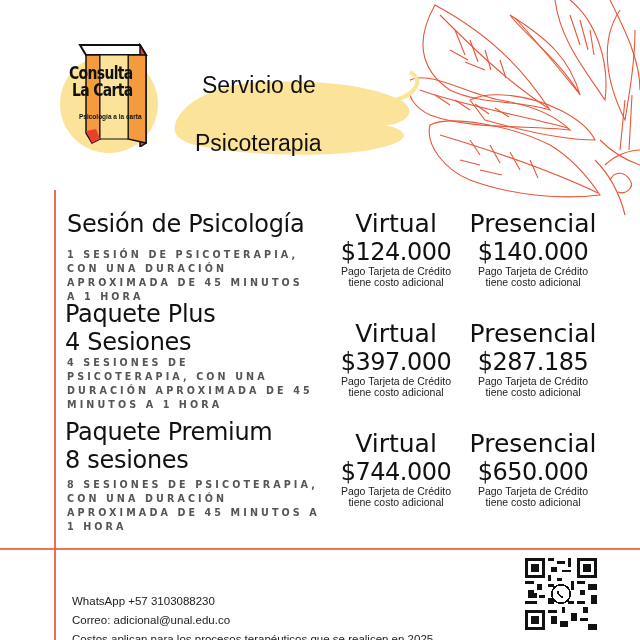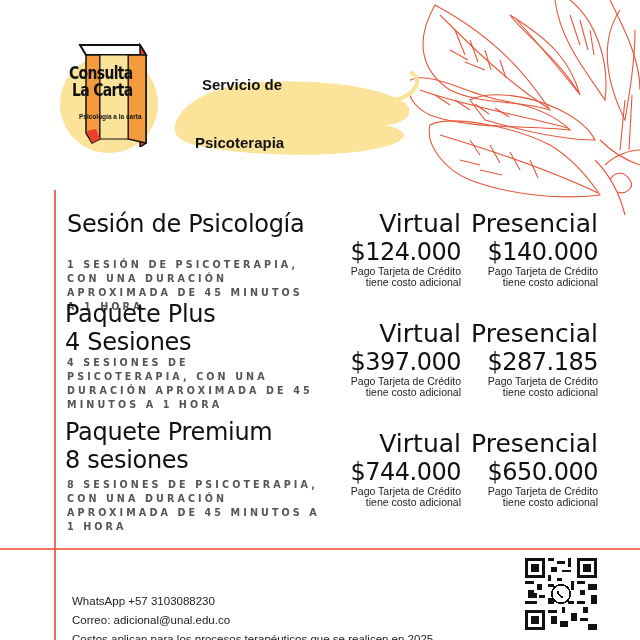--- a/index.html
+++ b/index.html
@@ -15,32 +15,32 @@
   
   .logo { left: 60px; top: 35px; width: 120px; height: 115px; }
   .logo-circle { position: absolute; left: 0px; top: 20px; width: 98px; height: 98px; border-radius: 50%; background: #fbe39a; }
   .logo-door { position: absolute; left: 18px; top: 8px; width: 70px; height: 104px; }
   .logo-text1 { position: absolute; left: 9px; top: 30px; font-family: "DejaVu Sans", sans-serif; font-weight: bold; font-size: 17px; letter-spacing: -0.8px; line-height: 17px; transform: scaleX(.82); transform-origin: left; width: 120px; }
   .logo-text2 { position: absolute; left: 12px; top: 47px; font-family: "DejaVu Sans", sans-serif; font-weight: bold; font-size: 17px; letter-spacing: -0.8px; line-height: 17px; transform: scaleX(.82); transform-origin: left; width: 120px; }
   .logo-sub { position: absolute; left: 19px; top: 78px; font-size: 6.5px; font-weight: bold; color: #111; }
 
   
   .title-brush { left: 170px; top: 70px; width: 260px; height: 90px; }
-  .title { left: 190px; top: 66px; font-family: "Liberation Sans", sans-serif; font-weight: bold; font-size: 15px; line-height: 38px; color: #111; }
+  .title { left: 190px; top: 66px; font-family: "Liberation Sans", sans-serif; font-weight: normal; font-size: 23px; line-height: 38px; color: #111; }
   .title .l1 { display: block; padding-left: 12px; }
   .title .l2 { display: block; padding-left: 5px; margin-top: 20px; }
 
   
   .plant { left: 410px; top: 0; width: 230px; height: 225px; }
 
   
   .row-name { font-family: "DejaVu Sans", sans-serif; font-size: 24px; font-weight: normal; line-height: 28px; color: #111; letter-spacing: -0.3px; }
   .row-desc { font-family: "DejaVu Sans", sans-serif; font-size: 9.6px; font-weight: bold; letter-spacing: 3.1px; color: #555; line-height: 14px; text-transform: uppercase; }
 
-  .price-col { position: absolute; width: 130px; text-align: right; }
+  .price-col { position: absolute; width: 130px; text-align: center; }
   .price-label { font-family: "DejaVu Sans", sans-serif; font-size: 25px; line-height: 28px; color: #111; }
   .price-value { font-family: "DejaVu Sans", sans-serif; font-size: 24px; line-height: 28px; color: #111; letter-spacing: -0.5px; }
   .price-note { font-family: "Liberation Sans", sans-serif; font-size: 10.5px; line-height: 11px; color: #222; }
 
   
   .footer { left: 72px; top: 592px; font-family: "Liberation Sans", sans-serif; font-size: 11.5px; line-height: 19px; color: #222; }
   .qr { left: 525px; top: 558px; width: 72px; height: 72px; }
 </style>
 </head>
 <body>
@@ -89,21 +89,21 @@
   <path d="M5 55 C10 35, 40 15, 90 12 C150 10, 200 15, 230 30 C250 40, 235 55, 215 55 C240 60, 245 72, 200 80 C150 88, 80 85, 40 78 C15 74, 2 68, 5 55 Z" fill="#fbe39a"></path>
   <path d="M225 30 C245 25, 255 10, 240 2" stroke="#fbe39a" stroke-width="4" fill="none"></path>
 </svg>
 <div class="abs title">
   <span class="l1">Servicio de</span>
   <span class="l2">Psicoterapia</span>
 </div>
 
 <div class="abs" style="left:67px; top:210px; width:270px;">
   <div class="row-name">Sesión de Psicología</div>
-  <div class="row-desc" style="margin-top:20px;">
+  <div class="row-desc" style="margin-top:10px;">
     <div>1 SESIÓN DE PSICOTERAPIA,</div>
     <div>CON UNA DURACIÓN</div>
     <div>APROXIMADA DE 45 MINUTOS</div>
     <div>A 1 HORA</div>
   </div>
 </div>
 <div class="price-col" style="left:331px; top:210px;">
   <div class="price-label">Virtual</div>
   <div class="price-value">$124.000</div>
   <div class="price-note">Pago Tarjeta de Crédito</div>

